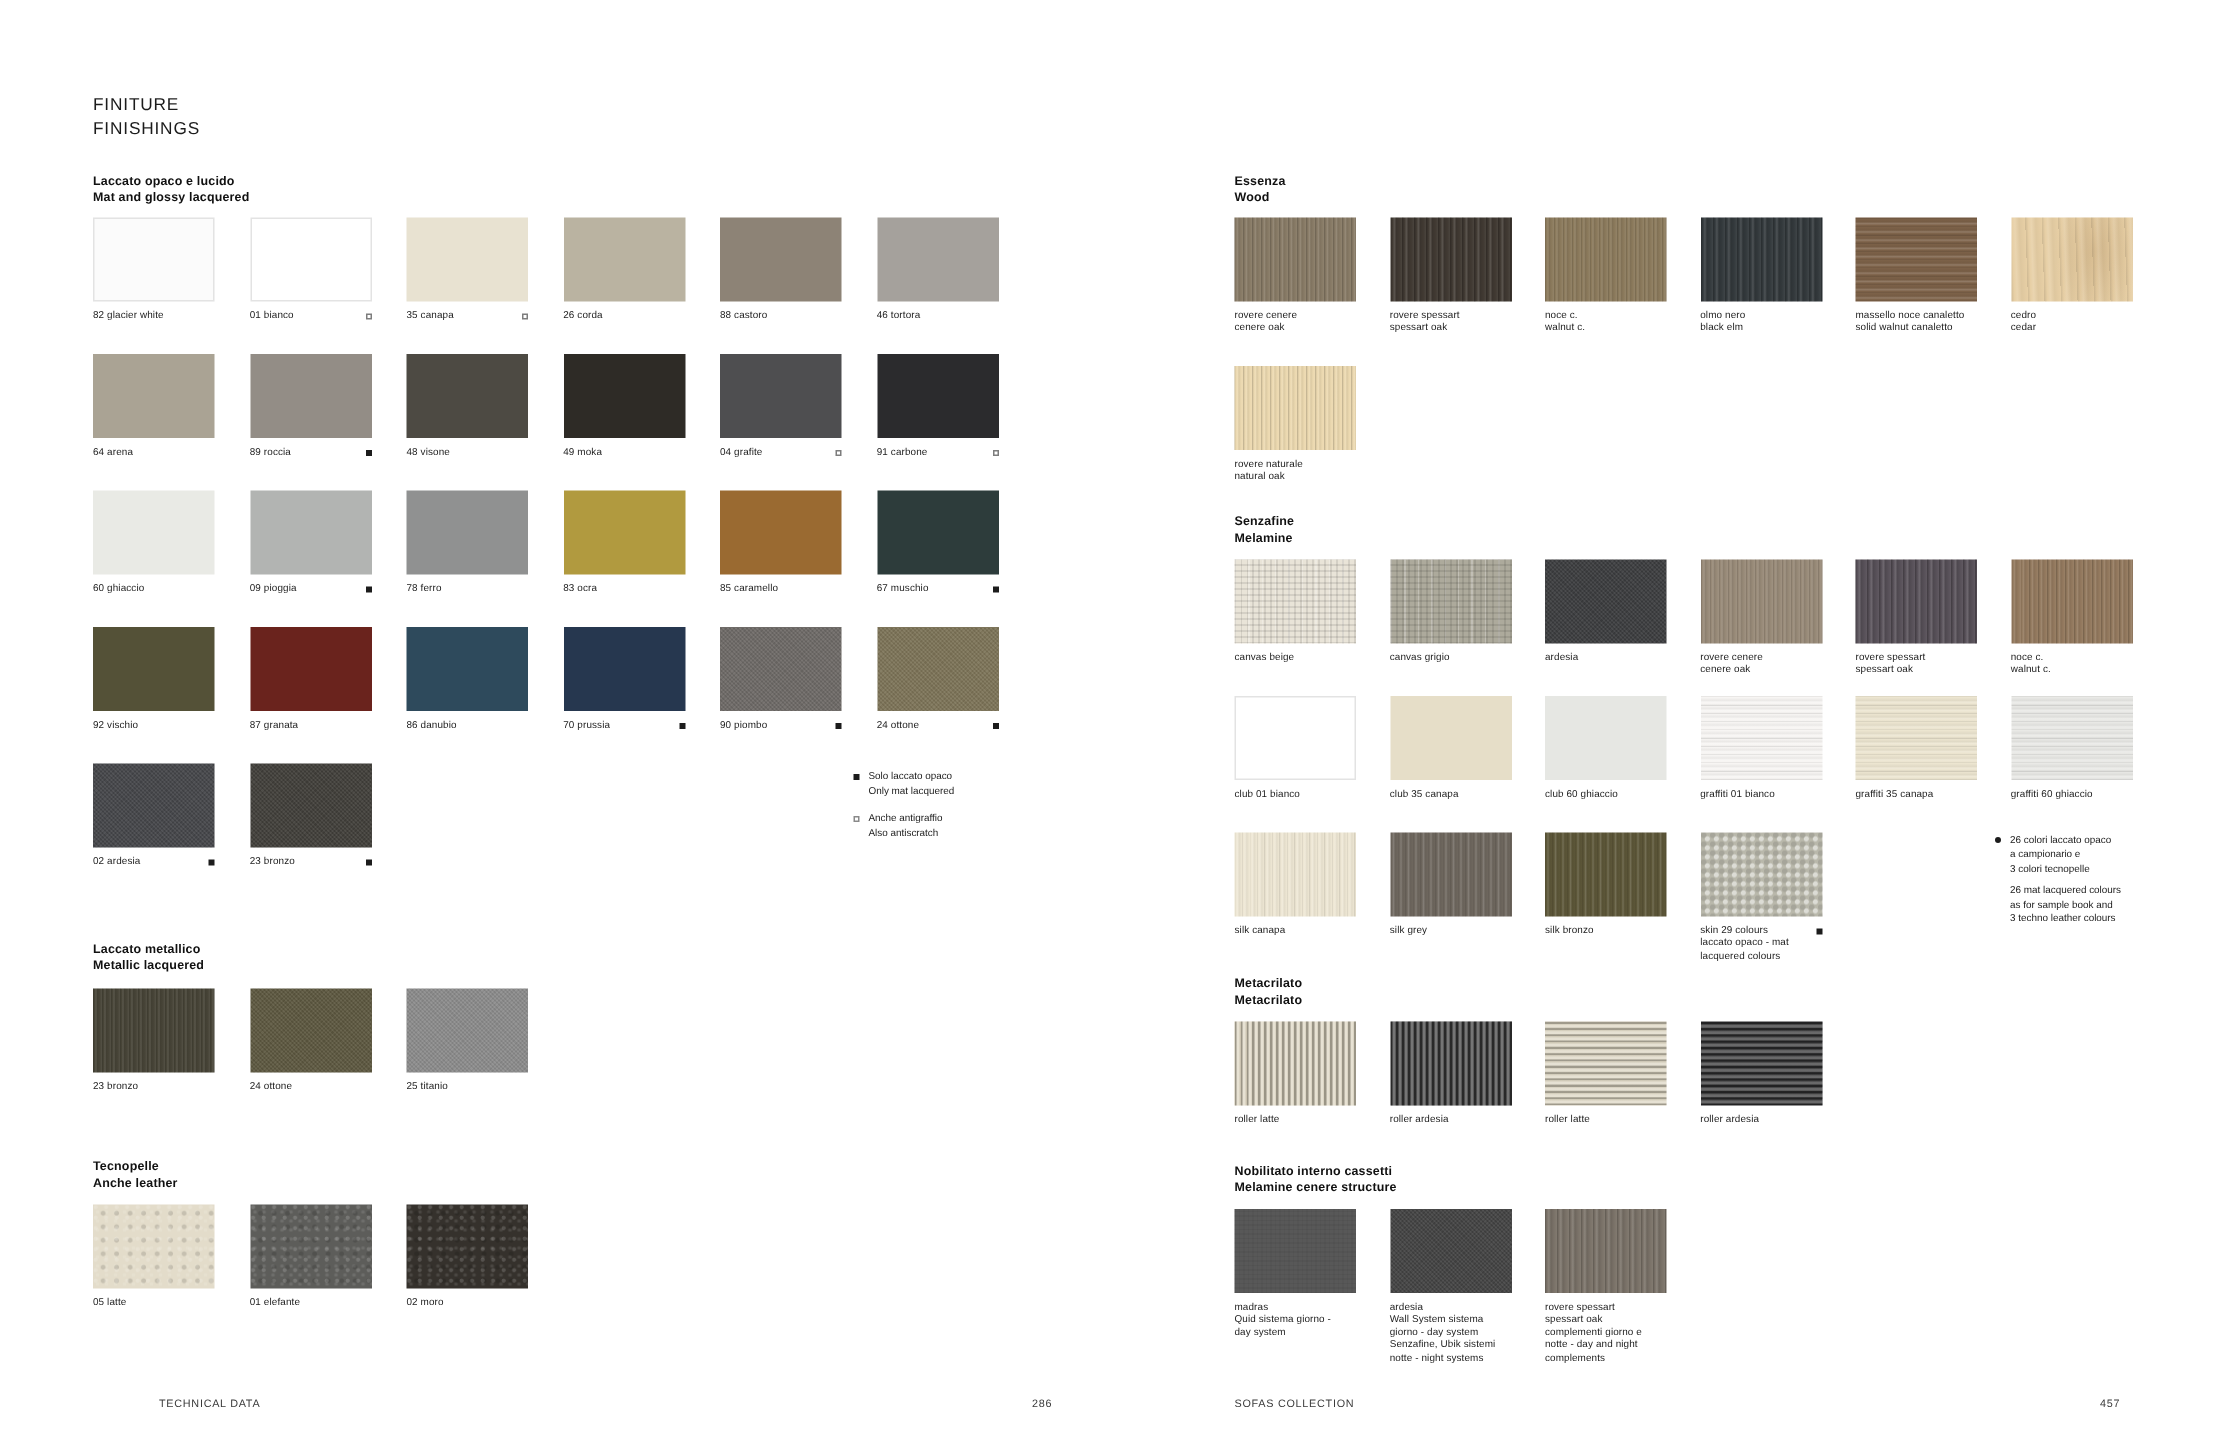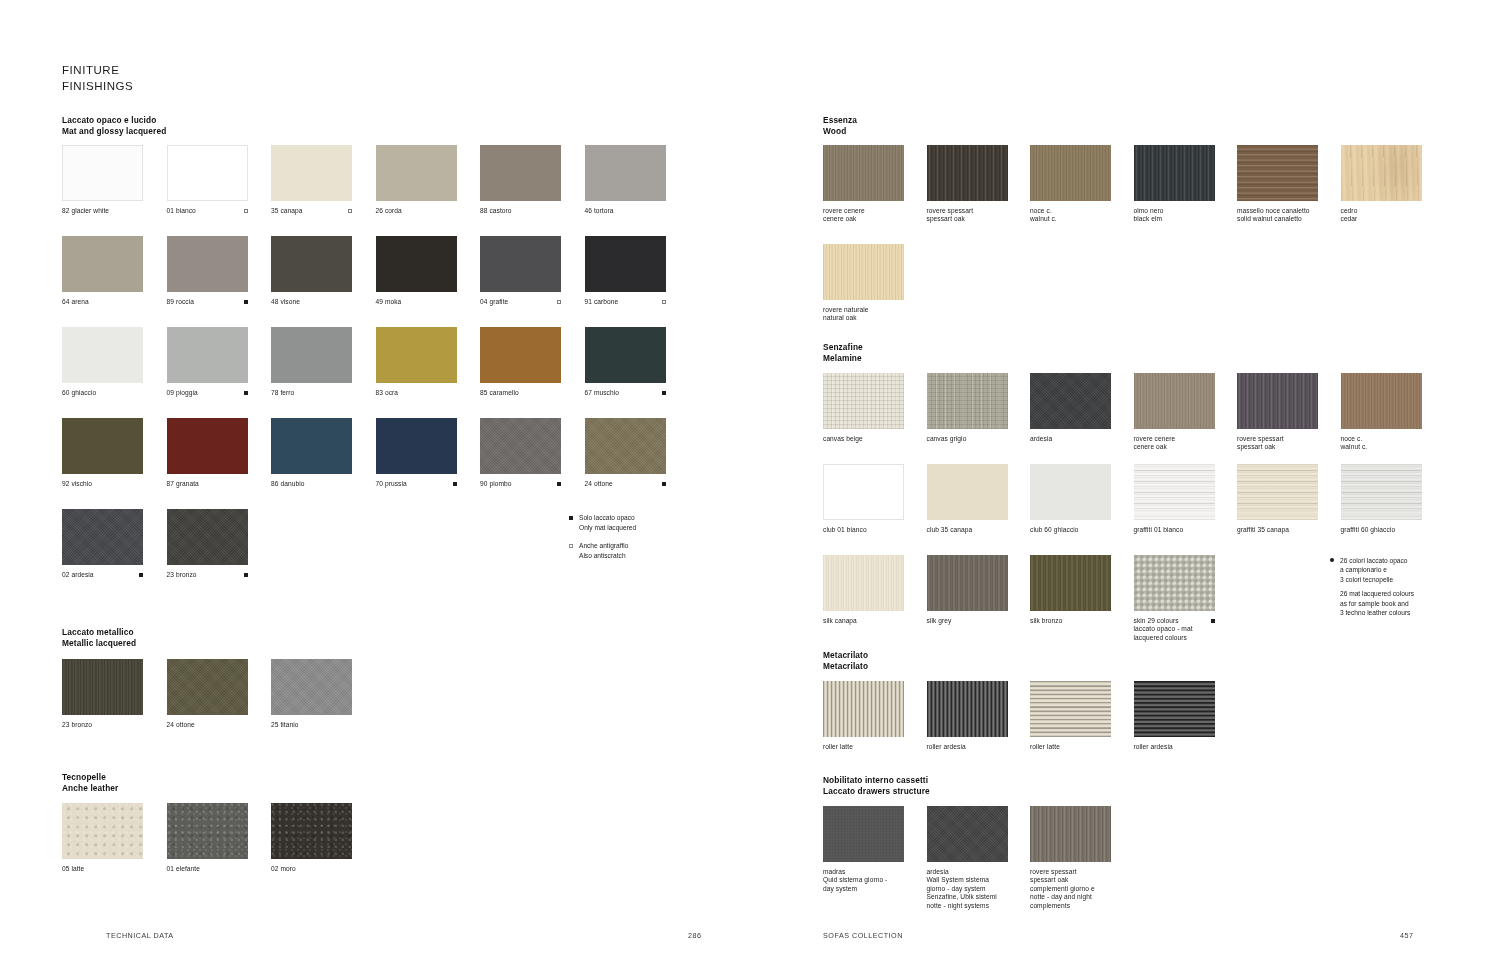--- a/index.html
+++ b/index.html
@@ -727,21 +727,21 @@
         <div class="cap cap-wrap">
           <div class="txt">
             <span>roller ardesia</span>
           </div>
         </div>
       </div>
     </div>
 
   <div class="sec-head" style="left:823px; top:775px;">
     <div>Nobilitato interno cassetti</div>
-    <div>Laccato drawers structure</div>
+    <div>Melamine cenere structure</div>
   </div>
   <div class="grid" id="grid-drawers" style="left:823px; top:806px;">
       <div class="cell" style="left: 0px; top: 0px;">
         <div class="sw tx-fine" style="background-color: rgb(88, 88, 88);"></div>
         <div class="cap cap-wrap">
           <div class="txt">
             <span>madras</span>
             <span>Quid sistema giorno -</span>
             <span>day system</span>
           </div>

